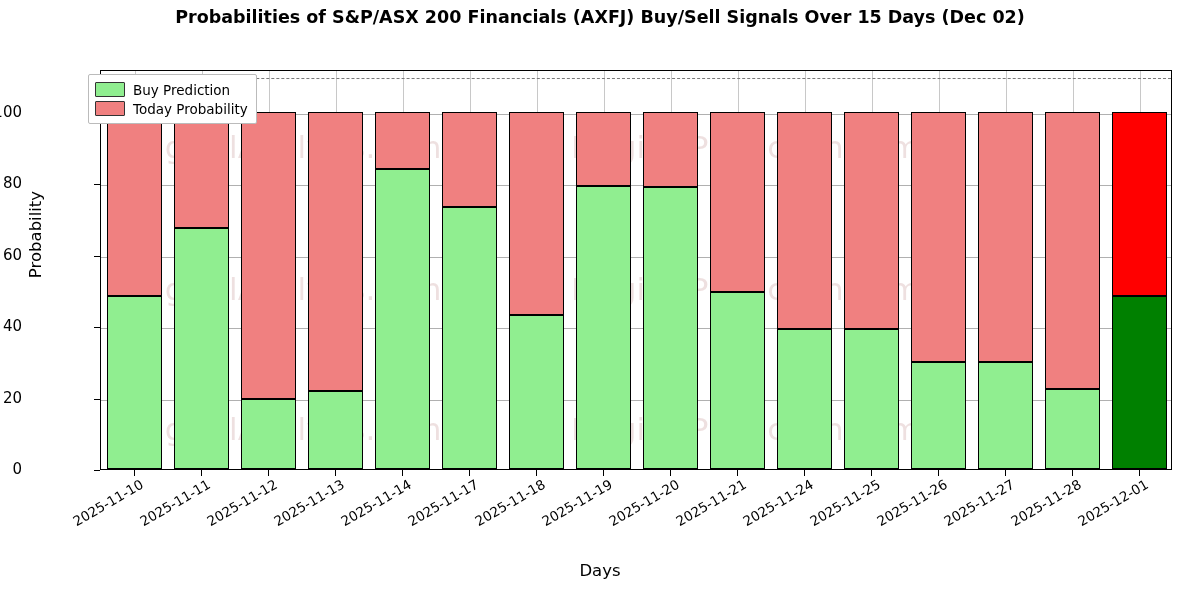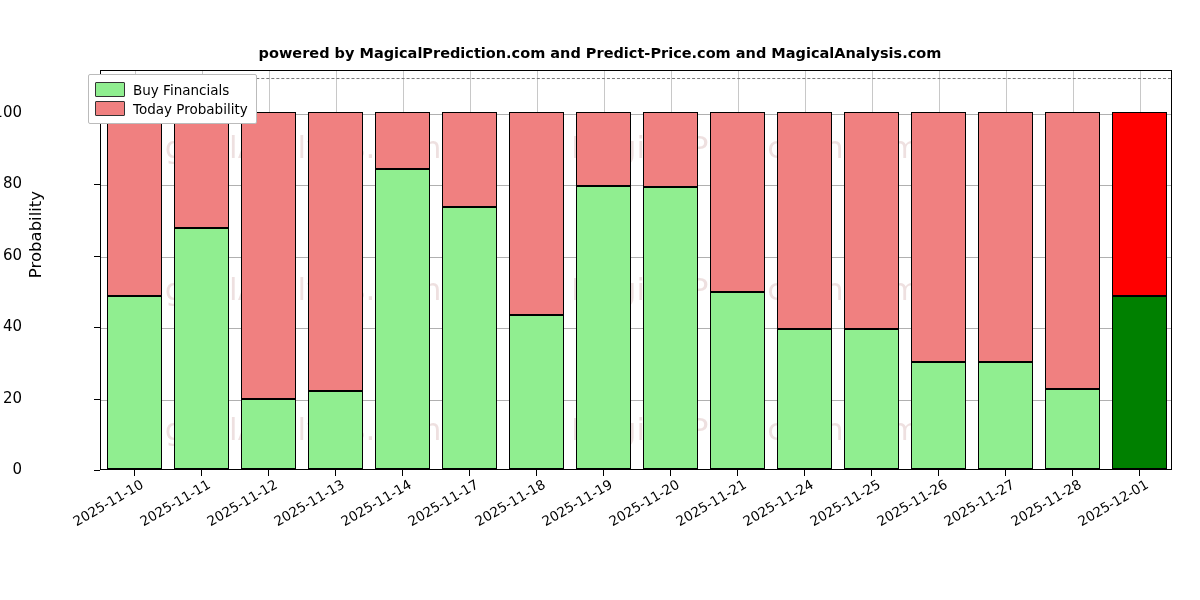--- a/index.html
+++ b/index.html
@@ -91,21 +91,21 @@
     text-align:center;padding:3px 2px 4px 2px;z-index:6;
     line-height:1.22;
   }
   .todaybox div{font-size:14.5px;color:#000;}
 </style>
 </head>
 <body>
 
 <div id="root">
 
-  <div class="subtitle">powered by MagicalPrediction.com and Predict-Price.com and MagicalAnalysis.com</div>
+  <div class="title">Probabilities of S&amp;P/ASX 200 Financials (AXFJ) Buy/Sell Signals Over 15 Days (Dec 02)</div>
 
   <div class="plot">
     <div id="watermark-layer">
         <div class="wm" style="left: 18px; top: 58px;">MagicalAnalysis.com</div>
         <div class="wm" style="left: 470px; top: 58px;">MagicalPrediction.com</div>
         <div class="wm" style="left: 18px; top: 200px;">MagicalAnalysis.com</div>
         <div class="wm" style="left: 470px; top: 200px;">MagicalPrediction.com</div>
         <div class="wm" style="left: 18px; top: 340px;">MagicalAnalysis.com</div>
         <div class="wm" style="left: 470px; top: 340px;">MagicalPrediction.com</div>
       </div>
@@ -244,25 +244,26 @@
       <div class="xtick" style="left: 841.5px; width: 100px;">2025-11-26</div>
       <div class="xtickmark" style="left: 1004.5px;"></div>
       <div class="xtick" style="left: 908.5px; width: 100px;">2025-11-27</div>
       <div class="xtickmark" style="left: 1071.5px;"></div>
       <div class="xtick" style="left: 975.5px; width: 100px;">2025-11-28</div>
       <div class="xtickmark" style="left: 1138.5px;"></div>
       <div class="xtick" style="left: 1042.5px; width: 100px;">2025-12-01</div>
     </div>
 
   <div class="ylabel">Probability</div>
+  <div class="xlabel">Days</div>
 
   <div class="legend">
     <div class="legend-row">
       <span class="legend-swatch" id="sw-buy" style="background: rgb(144, 238, 144);"></span>
-      <span class="legend-text">Buy Financials</span>
+      <span class="legend-text">Buy Prediction</span>
     </div>
     <div class="legend-row">
       <span class="legend-swatch" id="sw-sell" style="background: rgb(240, 128, 128);"></span>
       <span class="legend-text">Today Probability</span>
     </div>
   </div>
 
 
 </div>
 

